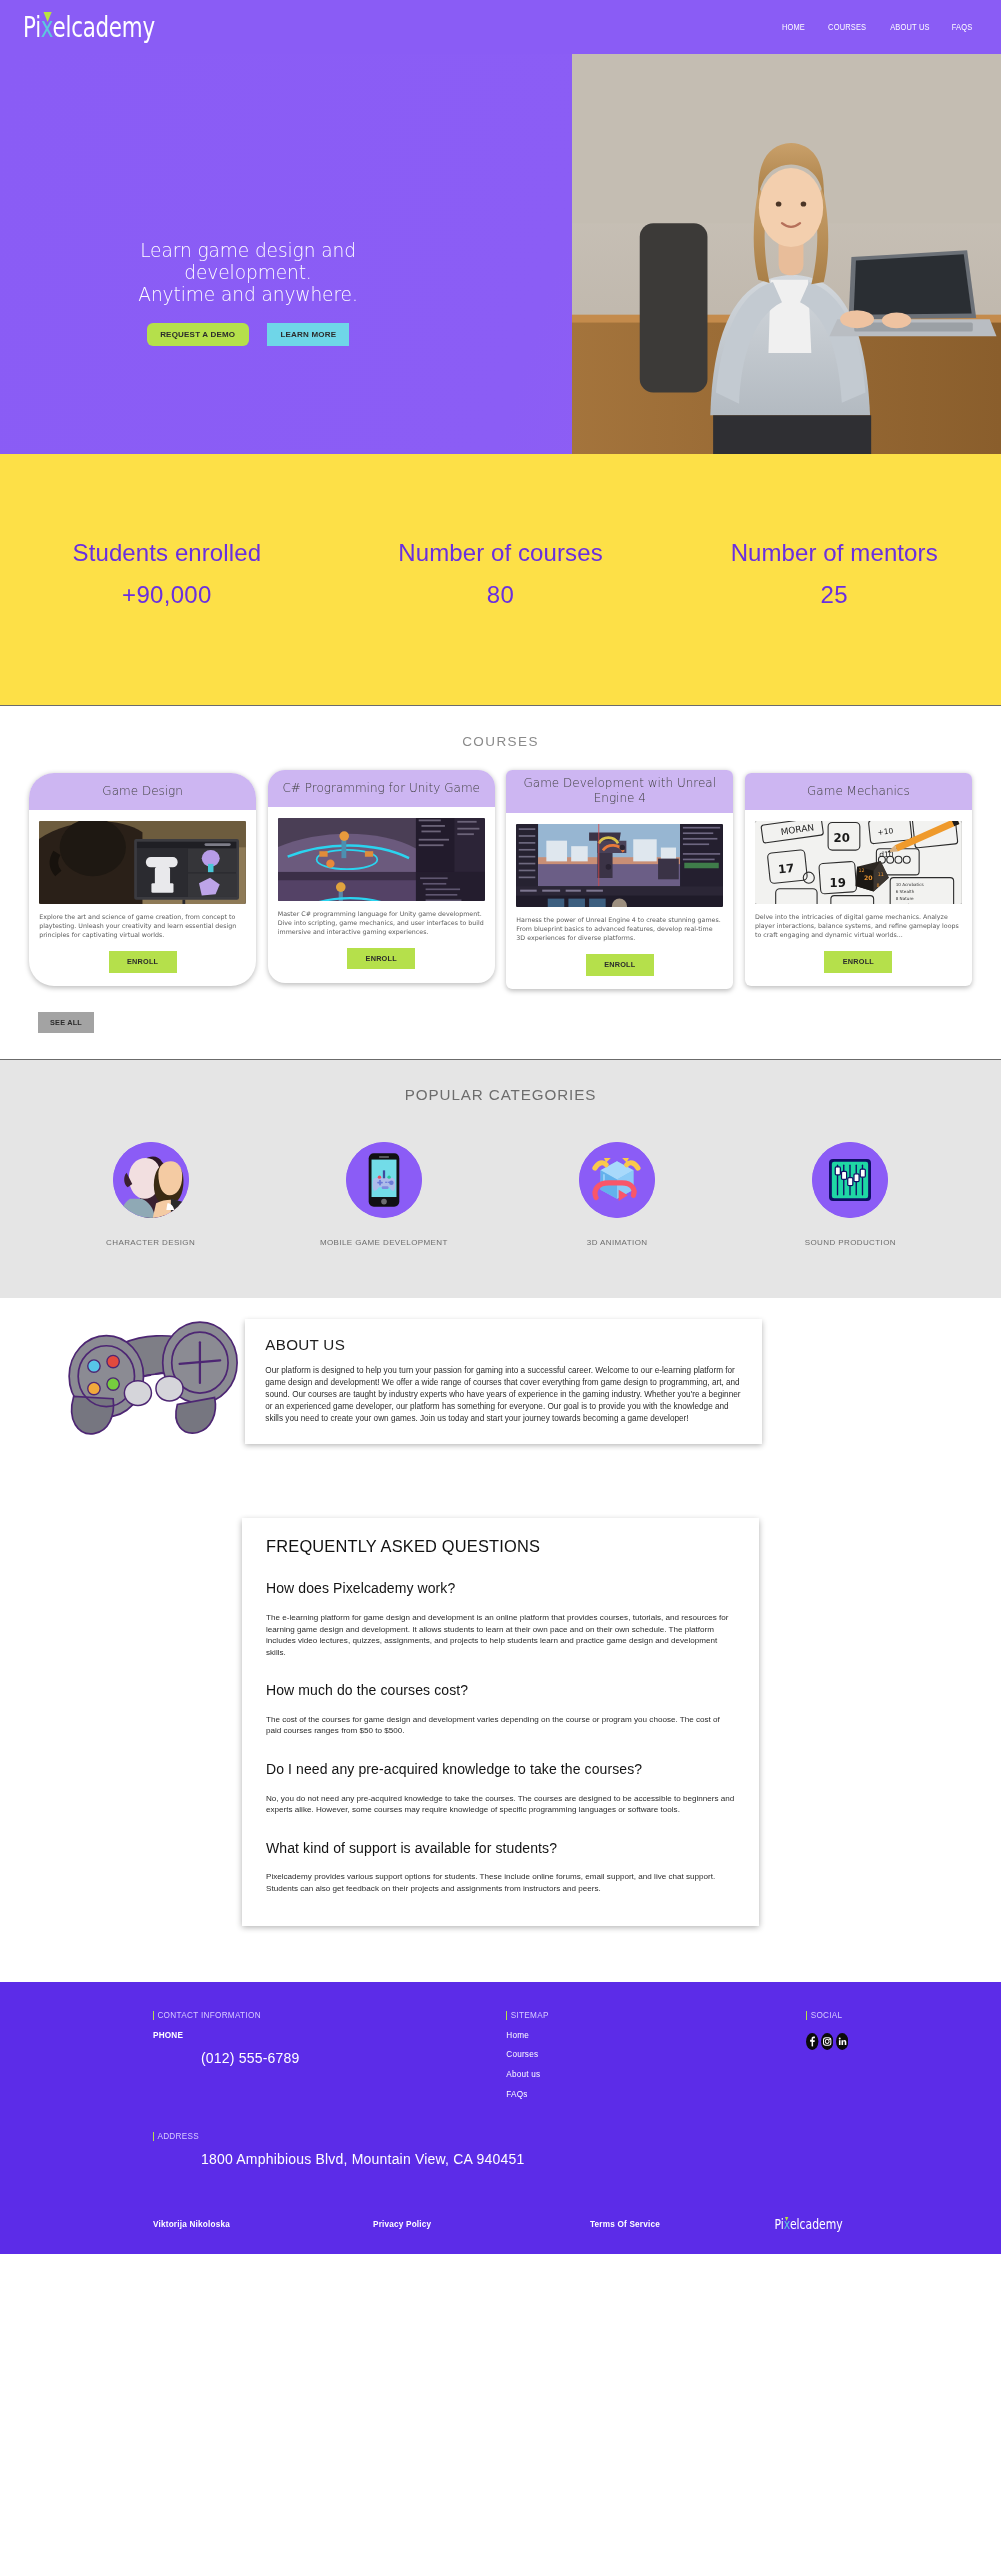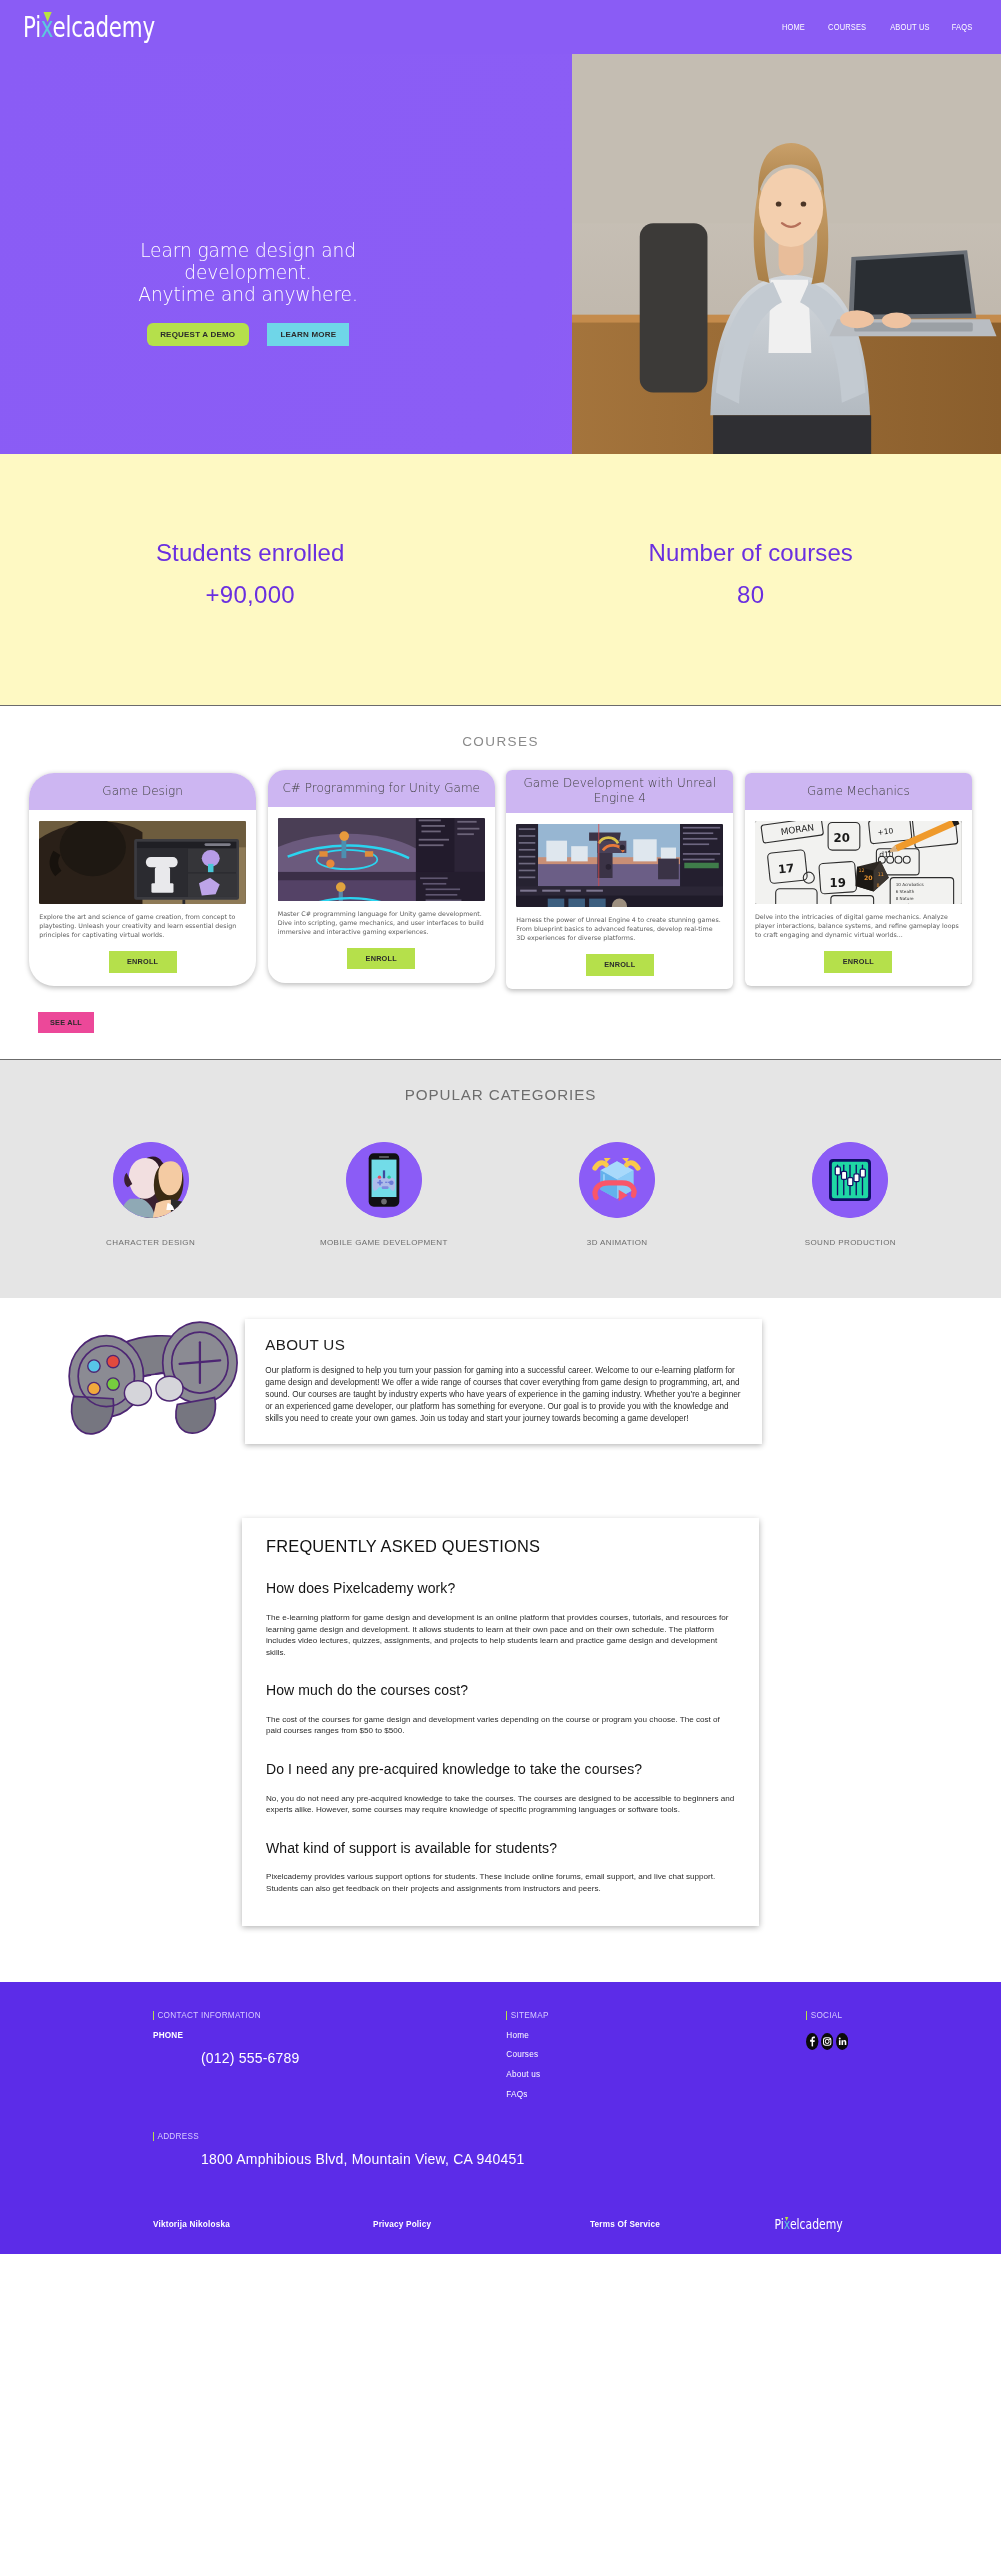--- a/index.html
+++ b/index.html
@@ -92,21 +92,21 @@
   .hero-photo {
     position: absolute;
     right: 0; top: 0;
     width: 429px; height: 400px;
     overflow: hidden;
   }
   .hero-photo svg { display: block; width: 100%; height: 100%; }
 
   
   .stats {
-    background: #fef9c3;
+    background: #fde047;
     display: flex;
     padding: 85px 0 96px;
   }
   .stat { flex: 1; text-align: center; }
   .stat-label, .stat-value {
     font-family: "Liberation Sans Narrow", "Liberation Sans", sans-serif;
     color: #6a2fe0;
     font-weight: 300;
   }
   .stat-label { font-size: 24px; line-height: 1.18; letter-spacing: 0.1px; }
@@ -183,21 +183,21 @@
     padding: 6.2px 0;
     font-family: "Liberation Sans Narrow", "Liberation Sans", sans-serif;
     font-weight: bold;
     font-size: 7.3px;
     letter-spacing: 0.2px;
     color: #2b2b2b;
     cursor: pointer;
   }
   .see-all-wrap { padding: 22.6px 0 26px 38px; }
   .btn-seeall {
-    background: #ec4899;
+    background: #a3a3a3;
     border: none;
     width: 56px;
     padding: 6.2px 0;
     font-family: "Liberation Sans Narrow", "Liberation Sans", sans-serif;
     font-weight: bold;
     font-size: 7.3px;
     letter-spacing: 0.2px;
     color: #2b2b2b;
     cursor: pointer;
   }
@@ -480,20 +480,24 @@
 </section>
 
 <section class="stats">
   <div class="stat">
     <div class="stat-label">Students enrolled</div>
     <div class="stat-value">+90,000</div>
   </div>
   <div class="stat">
     <div class="stat-label">Number of courses</div>
     <div class="stat-value">80</div>
+  </div>
+  <div class="stat">
+    <div class="stat-label">Number of mentors</div>
+    <div class="stat-value">25</div>
   </div>
 </section>
 
 <div class="rule"></div>
 
 <section class="courses-section">
   <div class="section-head">COURSES</div>
 
   <div class="cards">
 

